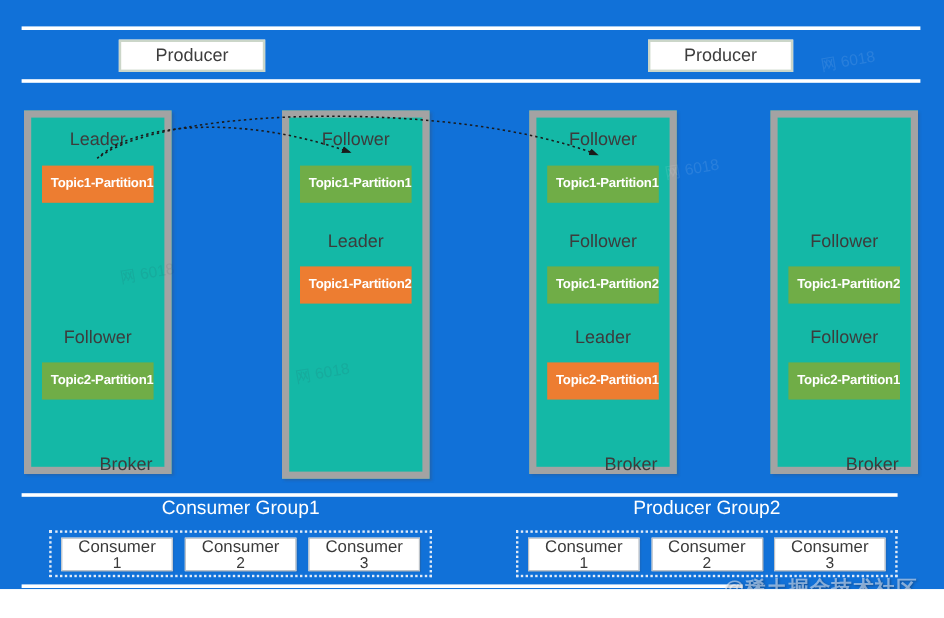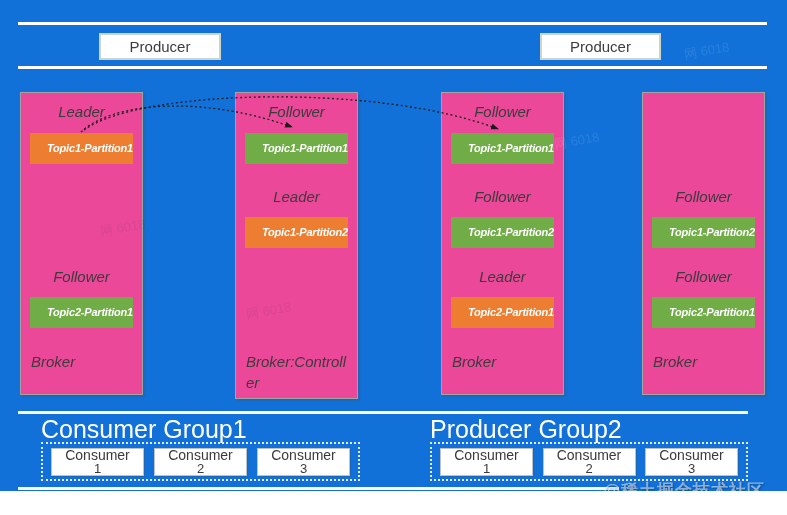--- a/index.html
+++ b/index.html
@@ -10,29 +10,29 @@
   #line-top-2{left:18px;top:66px;width:749px;}
   #line-consumer-top{left:18px;top:411px;width:730px;}
   #line-consumer-bottom{left:18px;top:487px;width:601px;}
 
   .producer{position:absolute;top:33px;height:27px;background:#fff;border:2px solid #cbd6c9;
             box-sizing:border-box;display:flex;align-items:center;justify-content:center;
             font-size:15px;color:#3d3d3d;}
   #producer-0{left:99px;width:122px;}
   #producer-1{left:540px;width:121px;}
 
-  .broker-col{position:absolute;background:#ec4899;border:1px solid #a3a3a3;box-sizing:border-box;
-              box-shadow:2px 2px 2px rgba(60,80,110,0.35);font-style:italic;}
+  .broker-col{position:absolute;background:#14b8a6;border:6px solid #a3a3a3;box-sizing:border-box;
+              box-shadow:2px 2px 2px rgba(60,80,110,0.35);}
   .role-label{position:absolute;left:0;width:100%;text-align:center;font-size:15px;color:#3c3c3c;}
   .partition{position:absolute;left:9px;right:9px;height:31px;line-height:31px;text-align:right;
              color:#fff;font-weight:bold;font-size:11px;letter-spacing:-0.2px;white-space:nowrap;overflow:hidden;}
-  .broker-footer{position:absolute;left:0;right:0;top:258px;padding:0 10px;text-align:left;
+  .broker-footer{position:absolute;left:0;right:0;top:279px;padding:0 10px;text-align:right;
                  font-size:15px;line-height:21px;color:#3c3c3c;word-break:break-all;}
 
-  .cg-title{position:absolute;top:415px;font-size:25px;color:#ffffff;}
+  .cg-title{position:absolute;top:415px;text-align:center;font-size:16px;color:#ffffff;}
   .cg-box{position:absolute;top:442px;height:39px;border:2px dotted #e2ebf7;box-sizing:border-box;
           display:flex;align-items:center;justify-content:space-between;padding:0 8px;}
   .consumer{width:93px;height:28px;background:#fff;border:1px solid #bcc2c8;box-sizing:border-box;
             display:flex;flex-direction:column;align-items:center;justify-content:center;
             color:#3a3a3a;box-shadow:1px 1px 1px rgba(60,80,110,0.3);}
   .consumer .cw{font-size:14px;line-height:13px;}
   .consumer .cn{font-size:13px;line-height:13px;}
 
   #arrows{position:absolute;left:0;top:0;pointer-events:none;}
   .arrow-path{fill:none;stroke:#1b1b1b;stroke-width:1.3;stroke-dasharray:2 2.6;}
@@ -66,21 +66,20 @@
         <div class="partition" style="top: 40px; background: rgb(237, 125, 49);">Topic1-Partition1</div>
         <div class="role-label" style="top: 175px;">Follower</div>
         <div class="partition" style="top: 204px; background: rgb(112, 173, 71);">Topic2-Partition1</div>
         <div class="broker-footer">Broker</div>
       </div>
       <div class="broker-col" style="left: 235px; top: 92px; width: 123px; height: 307px;">
         <div class="role-label" style="top: 10px;">Follower</div>
         <div class="partition" style="top: 40px; background: rgb(112, 173, 71);">Topic1-Partition1</div>
         <div class="role-label" style="top: 95px;">Leader</div>
         <div class="partition" style="top: 124px; background: rgb(237, 125, 49);">Topic1-Partition2</div>
-        <div class="broker-footer">Broker:Controller</div>
       </div>
       <div class="broker-col" style="left: 441px; top: 92px; width: 123px; height: 303px;">
         <div class="role-label" style="top: 10px;">Follower</div>
         <div class="partition" style="top: 40px; background: rgb(112, 173, 71);">Topic1-Partition1</div>
         <div class="role-label" style="top: 95px;">Follower</div>
         <div class="partition" style="top: 124px; background: rgb(112, 173, 71);">Topic1-Partition2</div>
         <div class="role-label" style="top: 175px;">Leader</div>
         <div class="partition" style="top: 204px; background: rgb(237, 125, 49);">Topic2-Partition1</div>
         <div class="broker-footer">Broker</div>
       </div>

